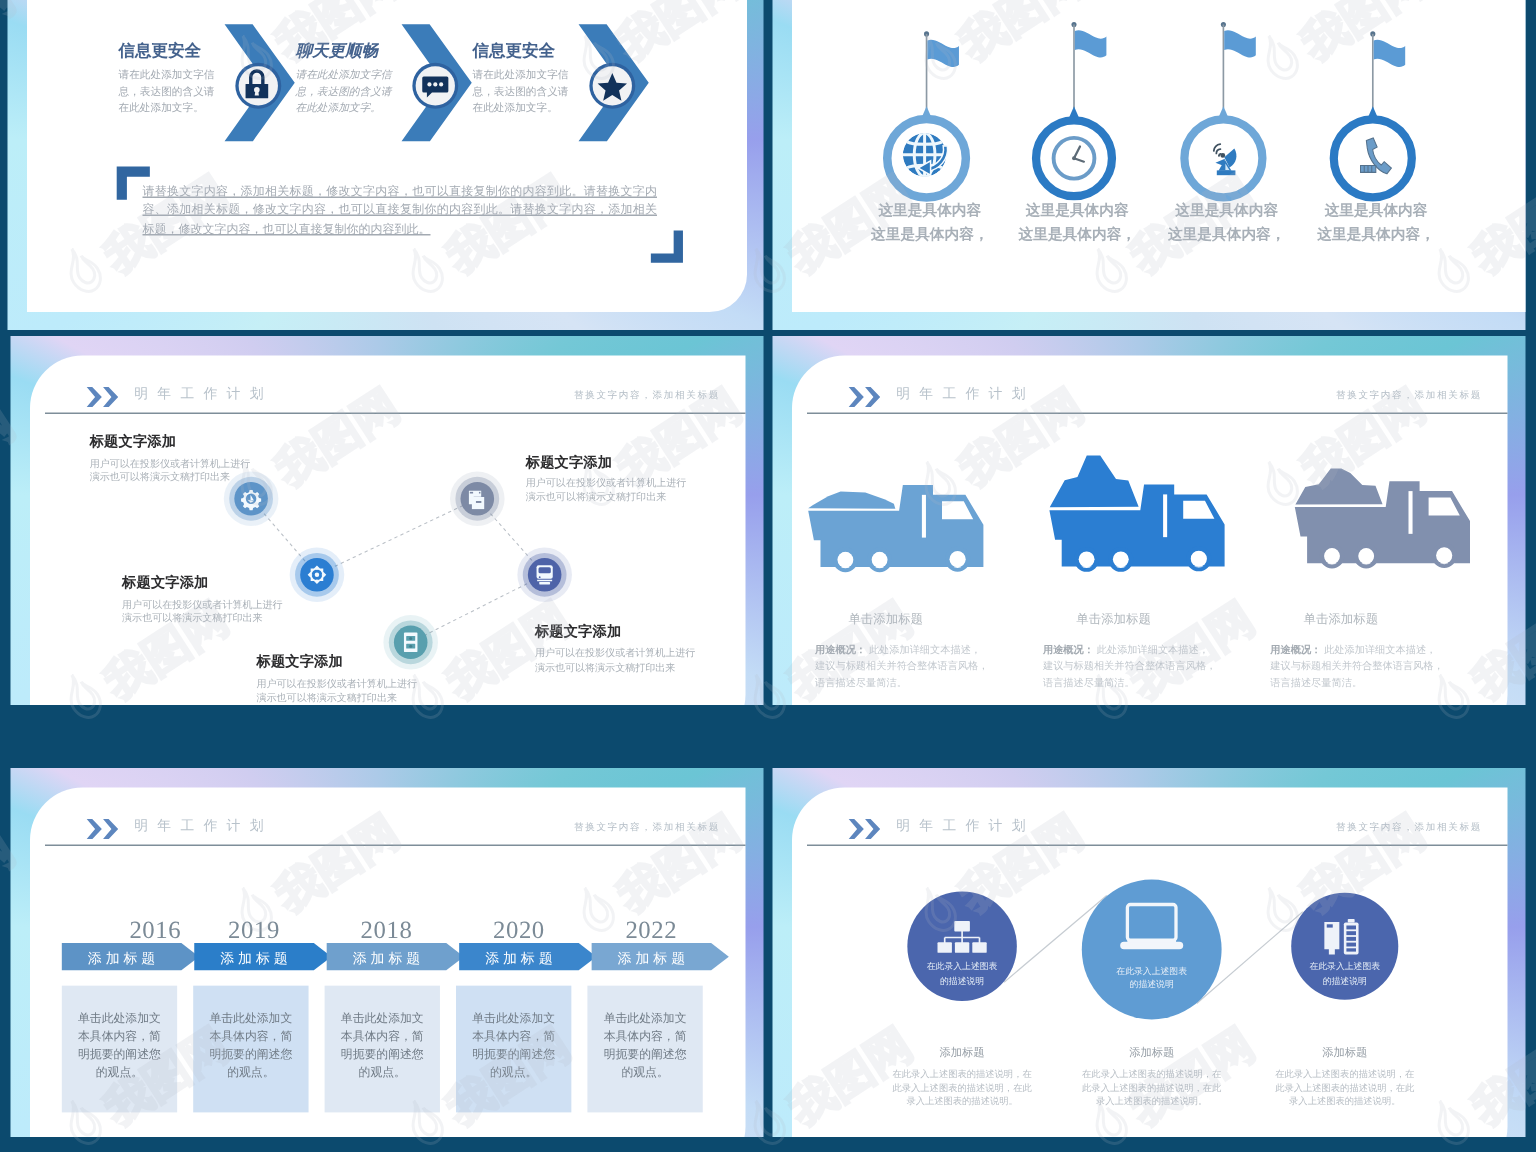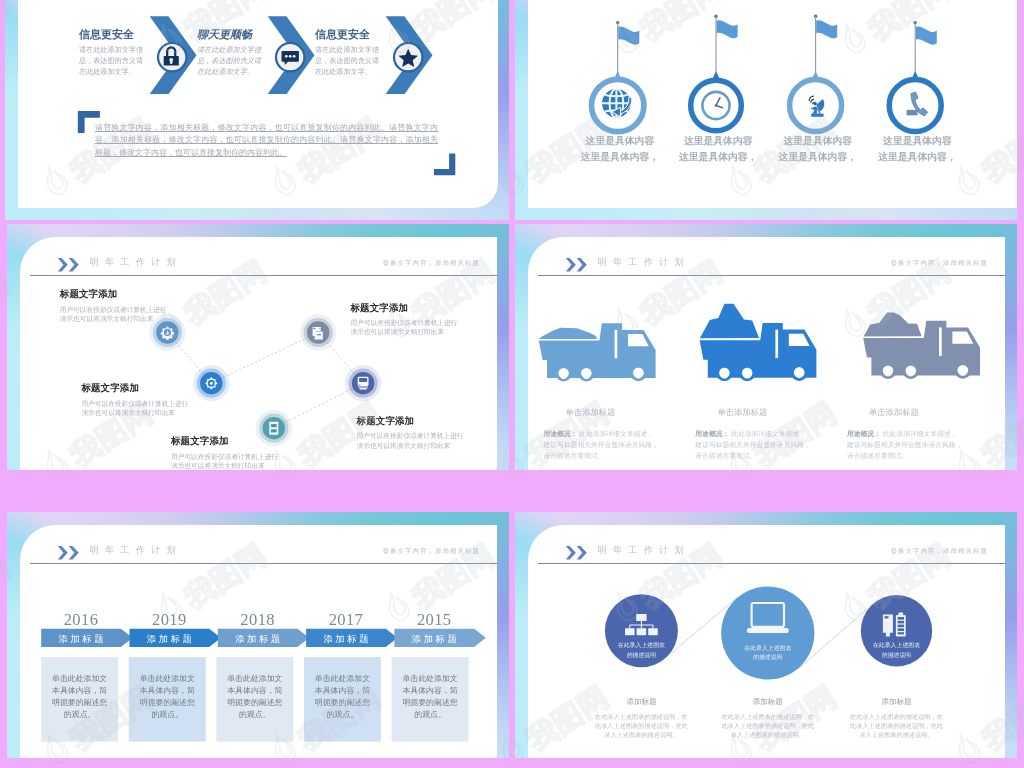--- a/index.html
+++ b/index.html
@@ -1,18 +1,18 @@
 <!DOCTYPE html>
 <html><head>
 <meta charset="utf-8">
 <style>
 *{margin:0;padding:0;box-sizing:border-box}
 html,body{width:1024px;height:768px;overflow:hidden;background:#e8e7e5;}
 body{font-family:"Liberation Sans","DejaVu Sans",sans-serif;}
-#page{position:relative;width:1024px;height:768px;background:#f0abfc;overflow:hidden;}
+#page{position:relative;width:1024px;height:768px;background:#0c4a6e;overflow:hidden;}
 #wm{position:absolute;left:0;top:0;width:1024px;height:768px;pointer-events:none;z-index:30;}
 .wmi{position:absolute;transform-origin:0 100%;transform:rotate(-33deg);
   font-size:30px;font-weight:bold;color:transparent;letter-spacing:0px;white-space:nowrap;
   -webkit-text-stroke:1.7px rgba(180,186,194,0.17);
   display:flex;align-items:flex-end;gap:4px;line-height:33px;}
 .wmflame{width:30px;height:40px;flex:0 0 auto;}
 
 .slide{position:absolute;overflow:hidden;}
 .panel{position:absolute;background:#fff;overflow:hidden;}
 .s1{left:5px;top:-32px;width:504px;height:252px;background-size:504px 284px;background-repeat:no-repeat;background-image:conic-gradient(from 0deg at 50% 50%,#accae8 -3deg,#74c8d6 45deg,#6bc5d5 60deg,#979fec 86deg,#c3dcf6 113deg,#d6e4f5 130deg,#cee2f3 163deg,#c6eff6 218deg,#bdebfb 244deg,#bceef8 274deg,#9adcf3 291deg,#e0d5f5 299deg,#d0cdf0 322deg,#accae8 357deg,#74c8d6 405deg);}
@@ -432,21 +432,21 @@
       <path d="M108.5 103.7 H188.2 L200.0 112.8 L188.2 121.9 H108.5 Z" fill="#2b7ec9"></path>
       <path d="M196.8 103.7 H276.5 L288.3 112.8 L276.5 121.9 H196.8 Z" fill="#6fa0cd"></path>
       <path d="M285.1 103.7 H364.8 L376.6 112.8 L364.8 121.9 H285.1 Z" fill="#3b86cc"></path>
       <path d="M373.4 103.7 H453.1 L464.9 112.8 L453.1 121.9 H373.4 Z" fill="#79a7d2"></path>
       <rect x="20.2" y="132.1" width="76.9" height="84.5" fill="#dfe8f3"></rect>
       <rect x="107.8" y="132.1" width="76.9" height="84.5" fill="#cfe0f3"></rect>
       <rect x="195.4" y="132.1" width="76.9" height="84.5" fill="#dfe8f3"></rect>
       <rect x="283.0" y="132.1" width="76.9" height="84.5" fill="#cfe0f3"></rect>
       <rect x="370.6" y="132.1" width="76.9" height="84.5" fill="#dfe8f3"></rect>
     </svg>
-    <div class="s5y" style="left:21.2px;top:85.0px;width:79.7px;text-align:center;">2016</div>
+    <div class="s5y" style="left:21.2px;top:85.0px;width:79.7px;text-align:right;">2016</div>
     <div class="s5l" style="left:21.2px;top:108.0px;width:79.7px;text-align:center;text-indent:2.6px;">添加标题</div>
     <div class="s5b" style="left:21.2px;top:147.8px;width:76.9px;">
           <div>单击此处添加文</div>
           <div>本具体内容，简</div>
           <div>明扼要的阐述您</div>
           <div>的观点。</div>
         </div>
     <div class="s5y" style="left:109.5px;top:85.0px;width:79.7px;text-align:center;">2019</div>
     <div class="s5l" style="left:109.5px;top:108.0px;width:79.7px;text-align:center;text-indent:2.6px;">添加标题</div>
     <div class="s5b" style="left:108.8px;top:147.8px;width:76.9px;">
@@ -456,29 +456,29 @@
           <div>的观点。</div>
         </div>
     <div class="s5y" style="left:197.8px;top:85.0px;width:79.7px;text-align:center;">2018</div>
     <div class="s5l" style="left:197.8px;top:108.0px;width:79.7px;text-align:center;text-indent:2.6px;">添加标题</div>
     <div class="s5b" style="left:196.4px;top:147.8px;width:76.9px;">
           <div>单击此处添加文</div>
           <div>本具体内容，简</div>
           <div>明扼要的阐述您</div>
           <div>的观点。</div>
         </div>
-    <div class="s5y" style="left:286.1px;top:85.0px;width:79.7px;text-align:center;">2017</div>
+    <div class="s5y" style="left:286.1px;top:85.0px;width:79.7px;text-align:center;">2020</div>
     <div class="s5l" style="left:286.1px;top:108.0px;width:79.7px;text-align:center;text-indent:2.6px;">添加标题</div>
     <div class="s5b" style="left:284.0px;top:147.8px;width:76.9px;">
           <div>单击此处添加文</div>
           <div>本具体内容，简</div>
           <div>明扼要的阐述您</div>
           <div>的观点。</div>
         </div>
-    <div class="s5y" style="left:374.4px;top:85.0px;width:79.7px;text-align:center;">2015</div>
+    <div class="s5y" style="left:374.4px;top:85.0px;width:79.7px;text-align:center;">2022</div>
     <div class="s5l" style="left:374.4px;top:108.0px;width:79.7px;text-align:center;text-indent:2.6px;">添加标题</div>
     <div class="s5b" style="left:371.6px;top:147.8px;width:76.9px;">
           <div>单击此处添加文</div>
           <div>本具体内容，简</div>
           <div>明扼要的阐述您</div>
           <div>的观点。</div>
         </div>
    </div>
   </div>
 

